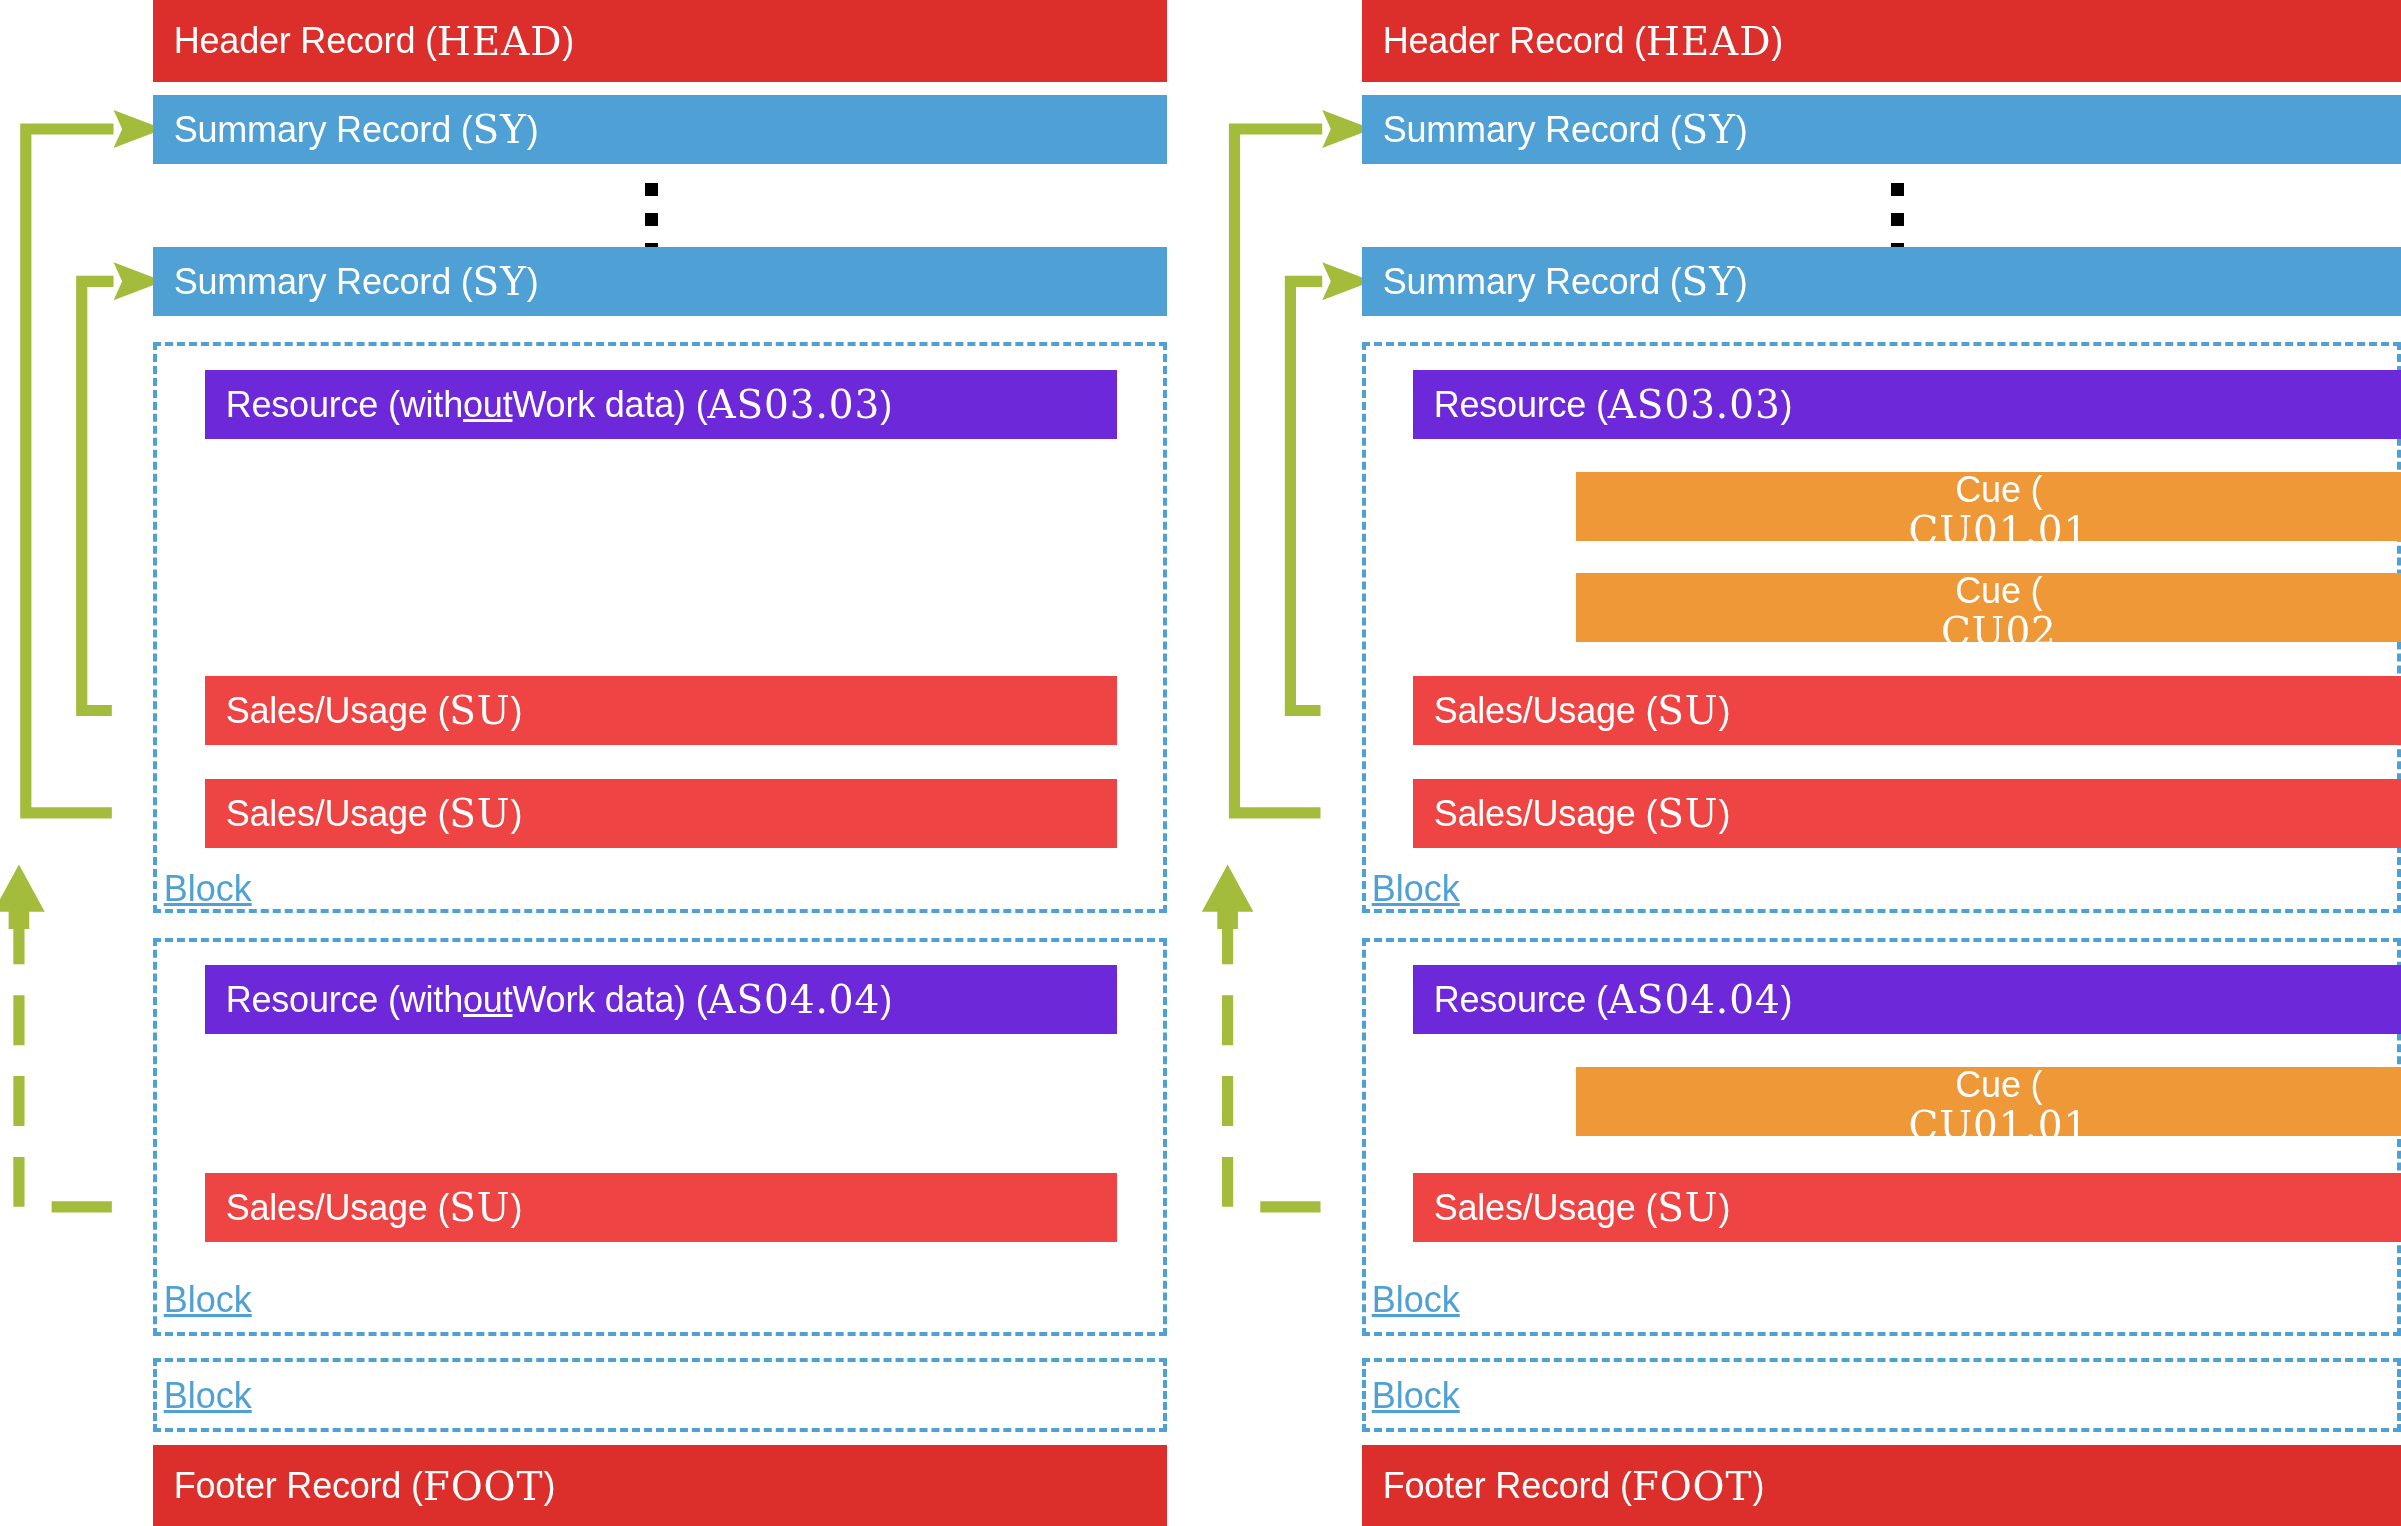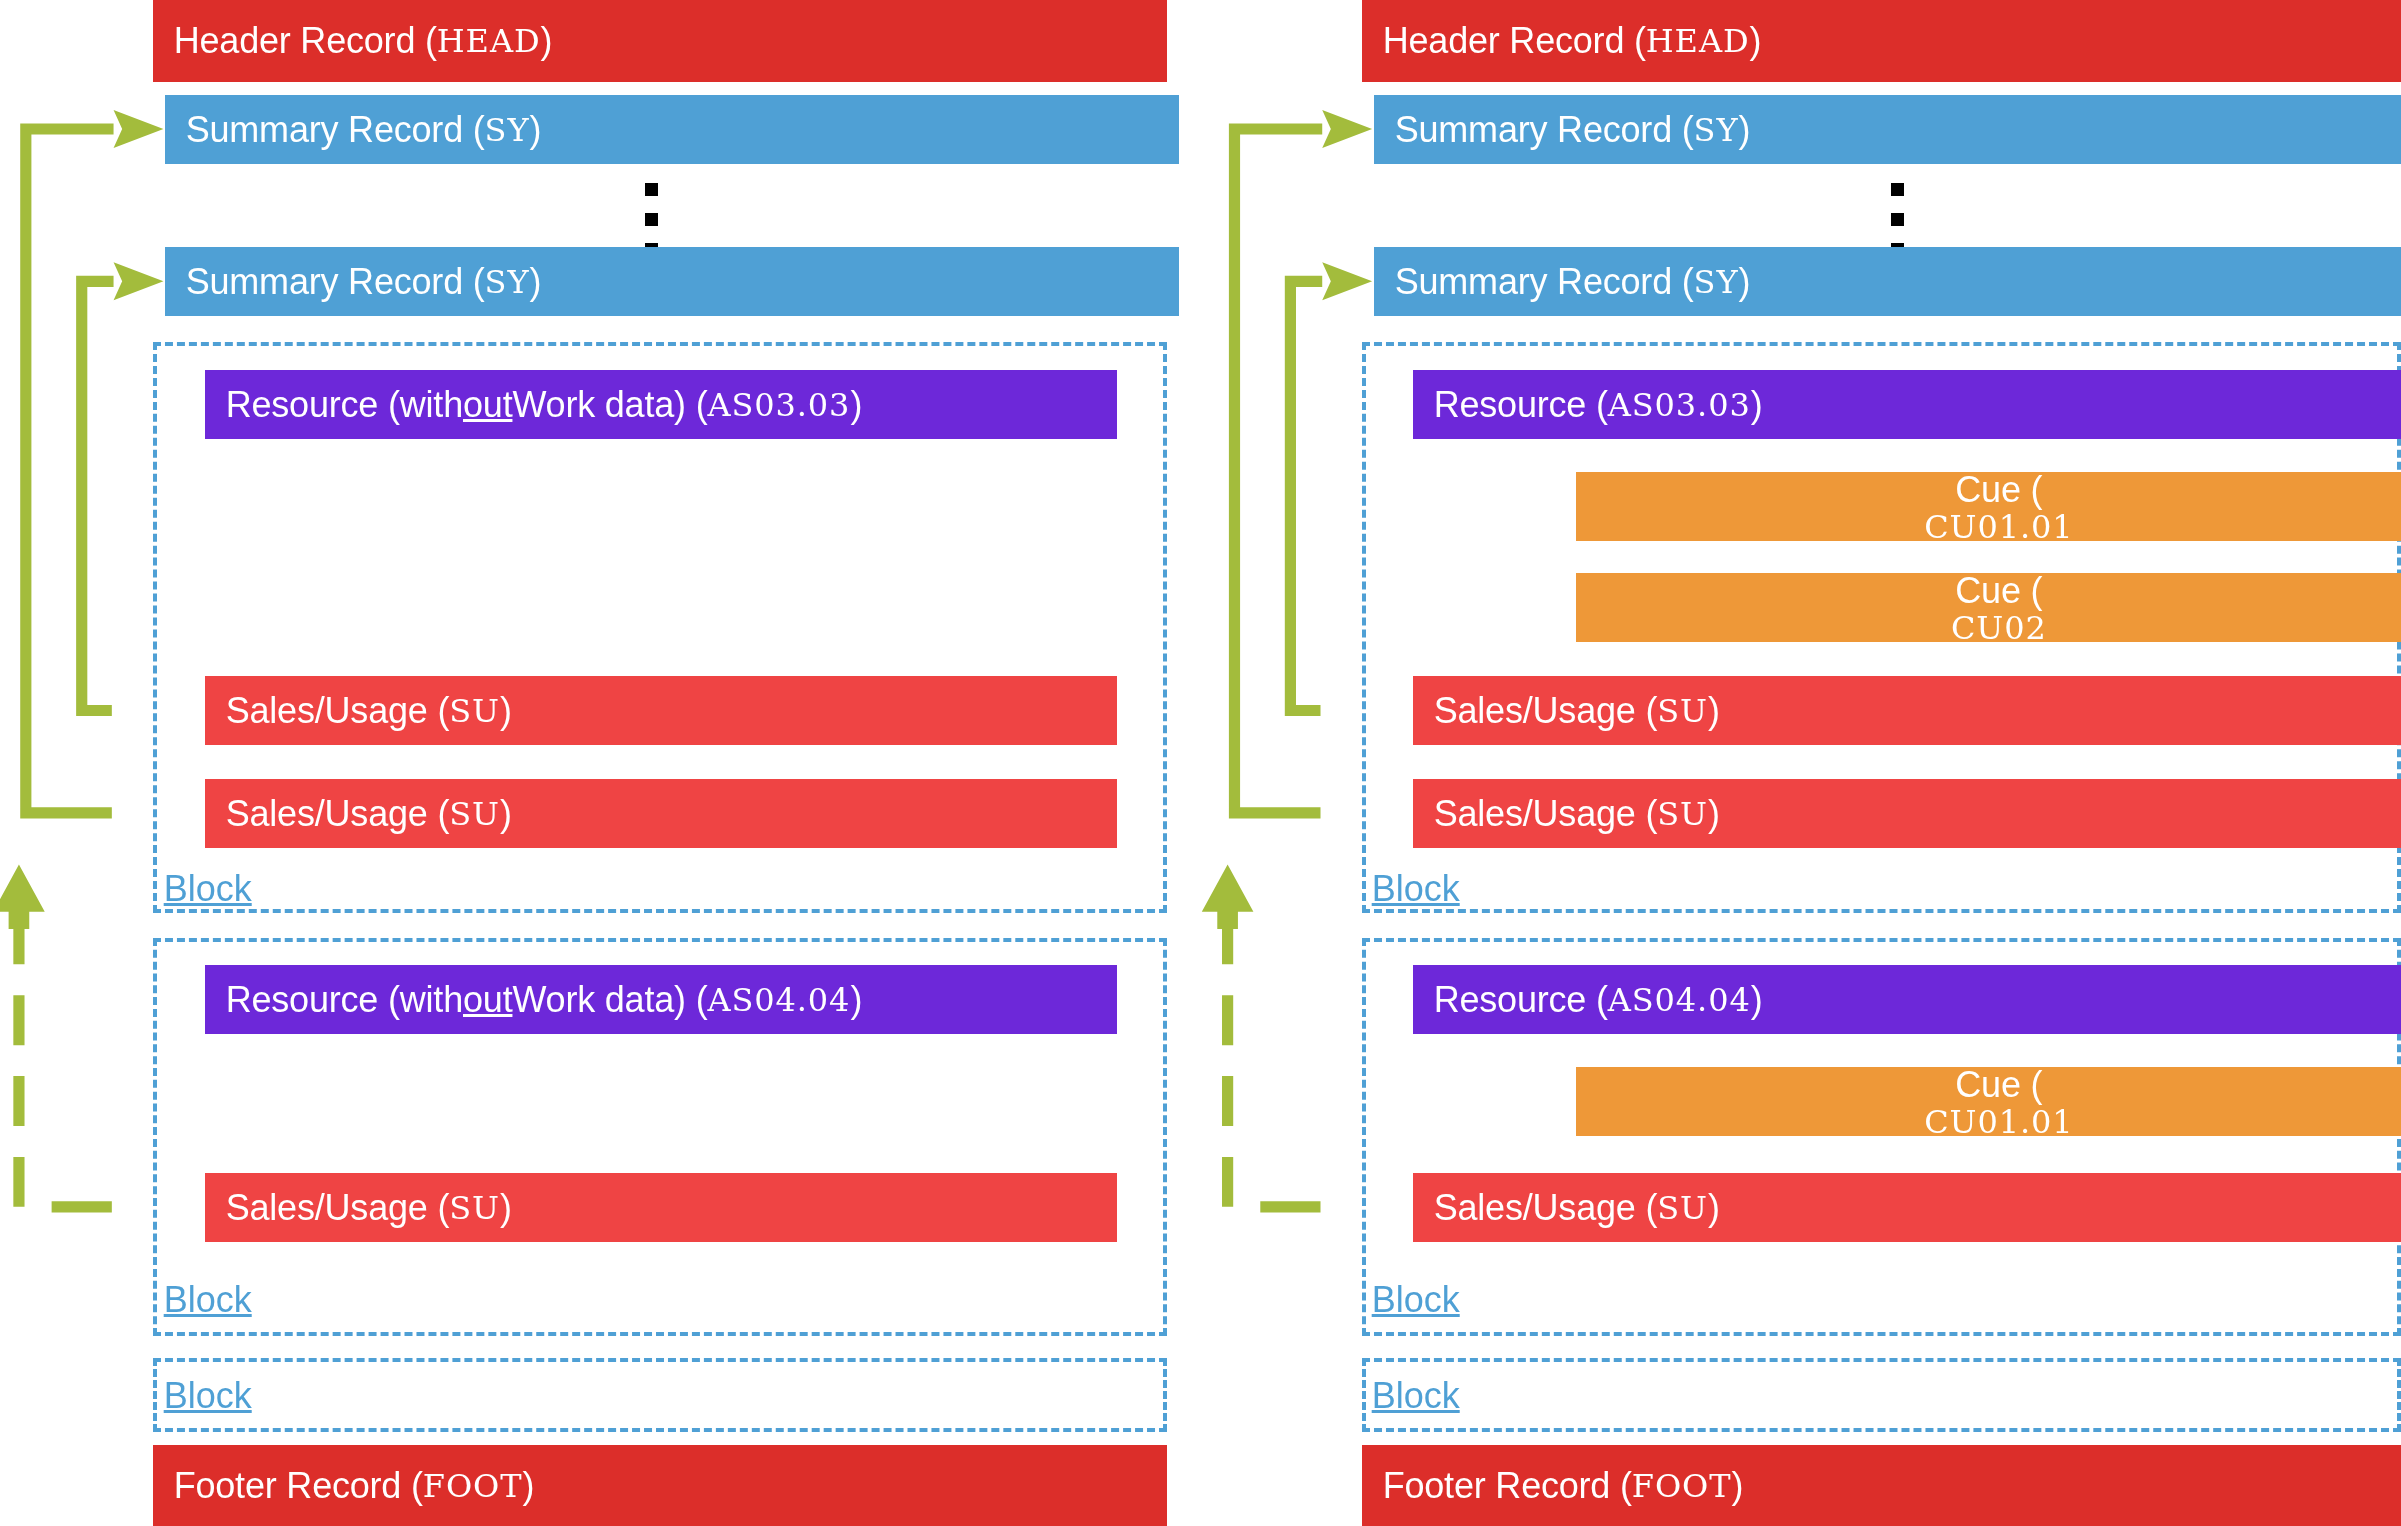--- a/index.html
+++ b/index.html
@@ -7,24 +7,24 @@
   #stage{position:relative;width:2401px;height:1526px;overflow:hidden;background:#fff;}
 
   .panel{position:absolute;top:0;height:1526px;}
   #panel-left{left:0;width:1200px;}
   #panel-right{left:1200px;width:1201px;}
 
   
   .bar{position:absolute;box-sizing:border-box;display:flex;align-items:center;
        color:#ffffff;white-space:nowrap;overflow:hidden;}
   .bar .lbl{font-size:36px;line-height:1;letter-spacing:-0.2px;}
-  .bar .mono{font-family:"DejaVu Serif",serif;font-size:32px;letter-spacing:0.9px;}
+  .bar .mono{font-family:"DejaVu Serif",serif;font-size:39px;letter-spacing:0.9px;}
   .bar.head{background:#DC2E2A;}
   .bar.foot{background:#DC2E2A;}
-  .bar.sy  {background:#4FA0D5;margin-left:12px;}
+  .bar.sy  {background:#4FA0D5;}
   .bar.su  {background:#ef4444;}
   .bar.res {background:#6d28d9;}
   .bar.cue {background:#EE9838;flex-direction:column;}
 
   u.u-out{text-underline-offset:1.7px;}
 
   
   .block{position:absolute;box-sizing:border-box;border:4.3px dashed #4FA0D5;}
   .block-label{position:absolute;color:#4FA0D5;font-size:36px;line-height:1;
                background:#ffffff;padding:0 3.4px 0 1.7px;text-decoration:underline;}

